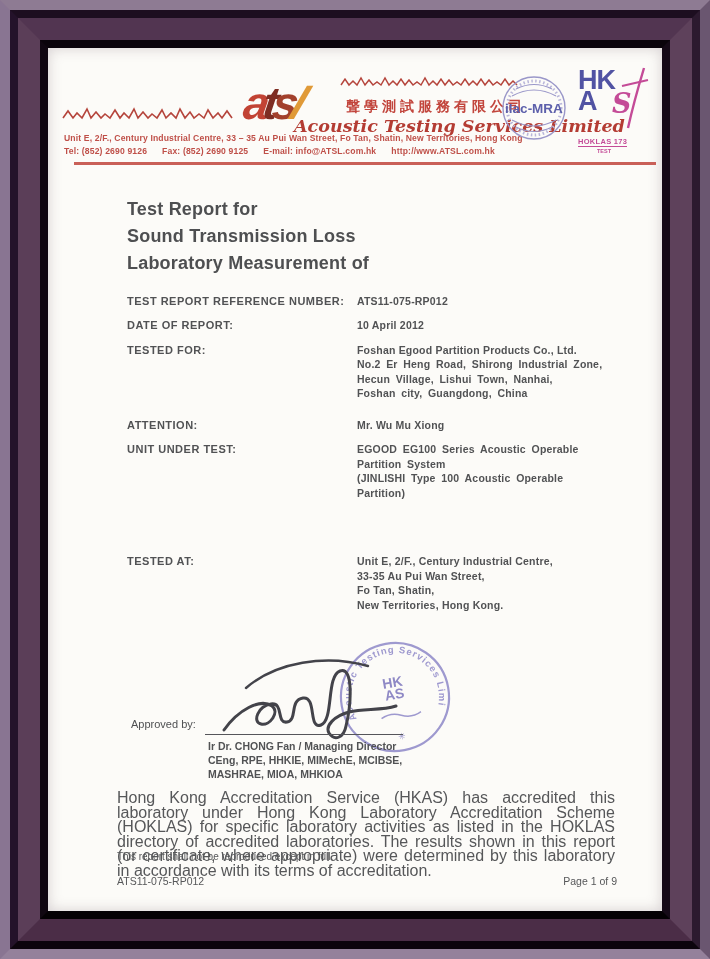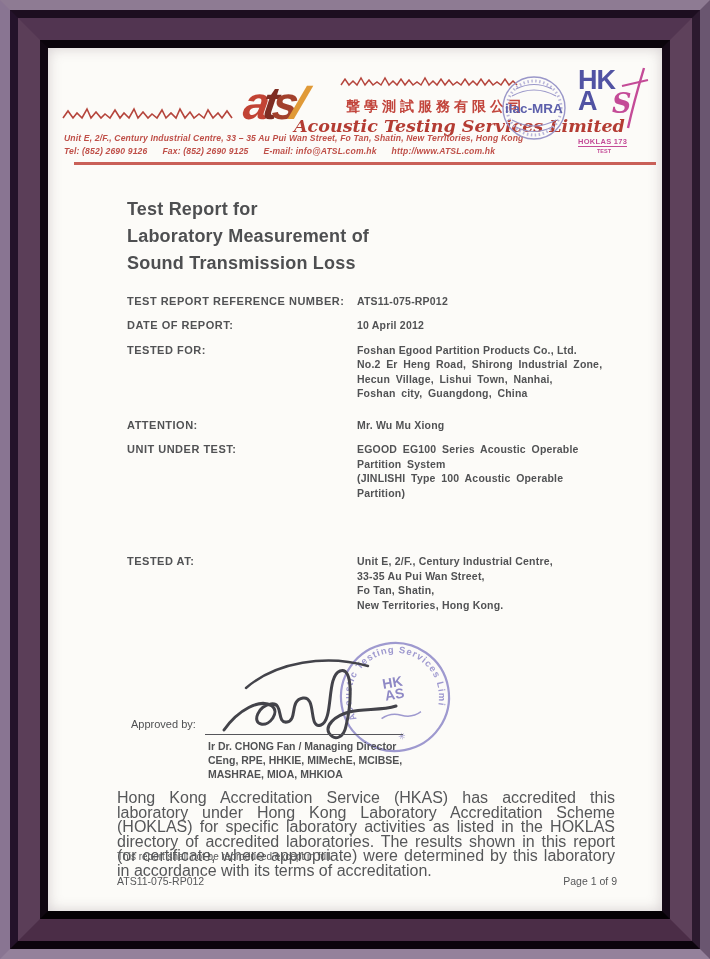--- a/index.html
+++ b/index.html
@@ -10,21 +10,21 @@
   .frame-main{position:absolute;inset:0;border:22px solid;border-color:#523551 #5e415b #4b2d47 #5b3e58;}
   .frame-inner{position:absolute;inset:0;border:8px solid;border-color:#0a040b #150a17 #040104 #100711;}
   .page{position:absolute;inset:0;background:#fcfbf8;overflow:hidden;box-shadow:inset 0 0 14px rgba(110,95,105,.28);}
   .abs{position:absolute;}
   
   .atsl-letters{font-style:italic;font-weight:bold;font-size:46px;line-height:46px;letter-spacing:-6px;transform:skewX(-8deg);}
   .atsl-letters span{display:inline-block;}
   .l-a{color:#c24334;} .l-t{color:#7e2d23;} .l-s{color:#a2402c;} .l-l{color:#e09a38;transform:skewX(-14deg);}
   .cjk{font-weight:bold;font-size:14px;letter-spacing:4px;color:#c2453c;white-space:nowrap;}
   .script-name{font-family:"DejaVu Serif",serif;font-style:italic;font-weight:bold;font-size:17.5px;color:#b43c33;white-space:nowrap;}
-  .hdr-small{font-size:8.6px;font-weight:bold;color:#bf4f48;white-space:nowrap;letter-spacing:.15px;font-style:italic;}
+  .hdr-small{font-size:8.6px;font-weight:bold;color:#bf4f48;white-space:nowrap;letter-spacing:.15px;}
   .hdr-contact{display:flex;gap:15px;}
   .red-rule{height:2.5px;background:#c96058;}
   
   .ilac-wrap{width:68px;height:68px;}
   
   .hkas{width:80px;text-align:left;position:relative;}
   .hkas-blue{color:#5153a3;font-weight:bold;font-size:27px;line-height:21px;letter-spacing:-1px;font-family:"Liberation Sans",sans-serif;}
   .hkas-s{position:absolute;left:34px;top:18px;color:#c44b97;font-size:27px;font-weight:bold;font-style:italic;font-family:"DejaVu Serif",serif;}
   .hoklas{margin-top:6px;font-size:7.5px;font-weight:bold;color:#c44b97;border-bottom:1px solid #c44b97;display:inline-block;letter-spacing:.3px;}
   .hoklas-sub{font-size:5.5px;font-weight:bold;color:#c44b97;text-align:center;width:52px;}
@@ -104,22 +104,22 @@
       <div style="margin-top:18px">
         <span class="hoklas">HOKLAS 173</span>
         <div class="hoklas-sub">TEST</div>
       </div>
     </div>
 
     <div class="abs red-rule" style="left:26px;top:114px;width:582px"></div>
 
     <div class="abs doc-title" style="left:79px;top:148px">
       <div>Test Report for</div>
+      <div>Sound Transmission Loss</div>
       <div>Laboratory Measurement of</div>
-      <div>Sound Transmission Loss</div>
     </div>
 
     <div class="field-row" style="top:246px">
       <div class="flabel">TEST REPORT REFERENCE NUMBER:</div>
       <div class="fvalue">ATS11-075-RP012</div>
     </div>
     <div class="field-row" style="top:270px">
       <div class="flabel">DATE OF REPORT:</div>
       <div class="fvalue">10 April 2012</div>
     </div>

